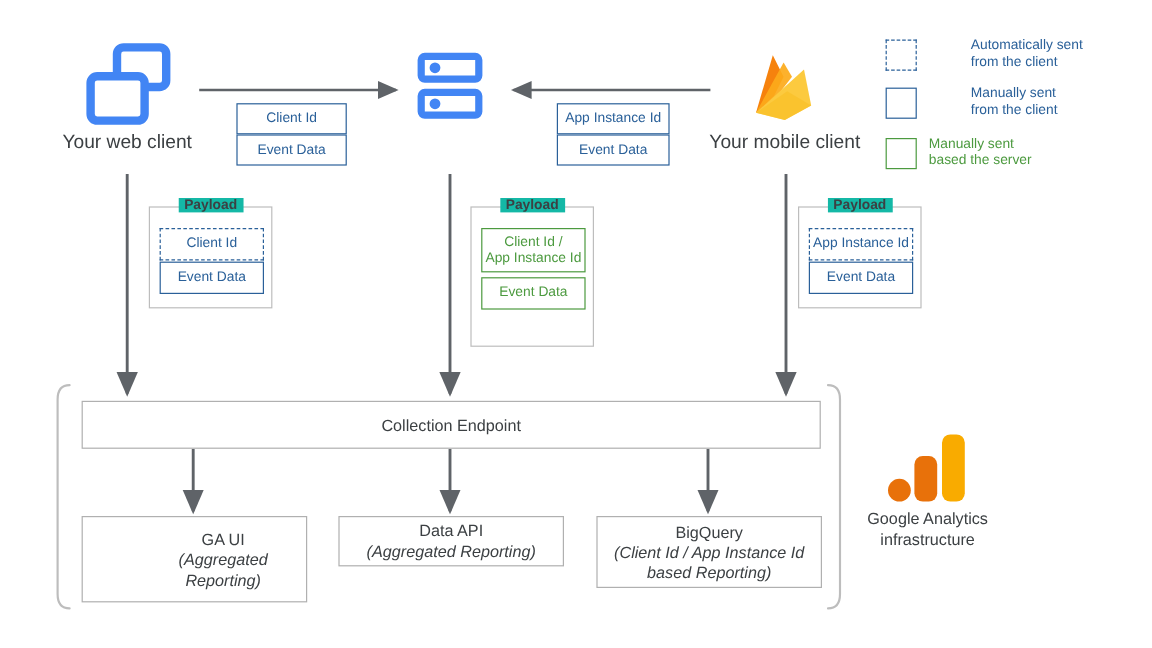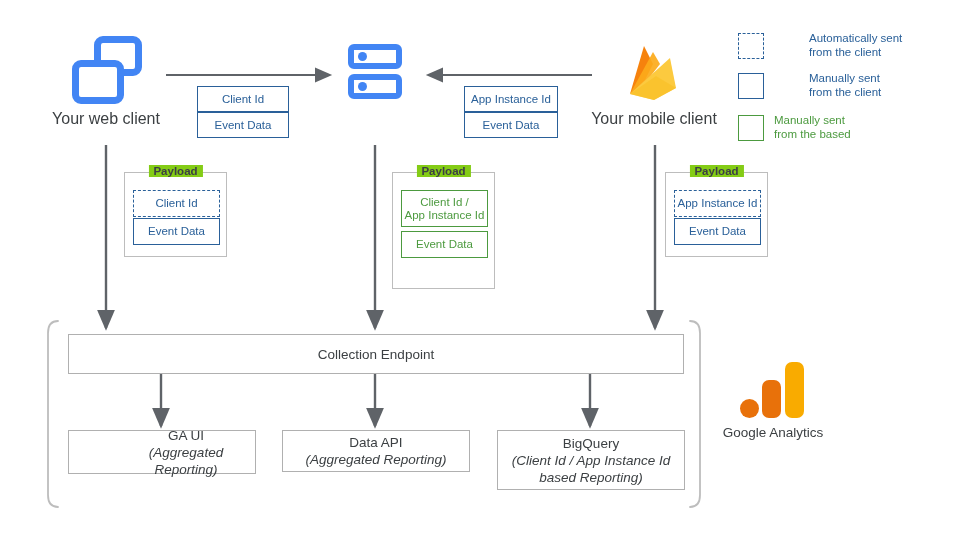--- a/index.html
+++ b/index.html
@@ -74,21 +74,21 @@
     position: absolute;
     box-sizing: border-box;
     border: 1.2px solid #bdbdbd;
     background: #ffffff;
   }
   .payload-title {
     position: absolute;
     top: -8px;
     left: 50%;
     transform: translateX(-50%);
-    background: #84cc16;
+    background: #14b8a6;
     padding: 0 5px;
     font-size: 11.5px;
     font-weight: bold;
     color: #3c4043;
     white-space: nowrap;
   }
 
   
   .gbox {
     position: absolute;
@@ -241,29 +241,29 @@
     <div class="legend-text blue">
       <div>Manually sent</div>
       <div>from the client</div>
     </div>
   </div>
 
   <div class="legend-row" style="left:738px; top:115px; width:200px; height:30px;">
     <div class="legend-swatch sw-green"></div>
     <div class="legend-text green">
       <div>Manually sent</div>
-      <div>from the based</div>
+      <div>based the server</div>
     </div>
   </div>
 
   <div class="gbox" style="left:68px; top:334px; width:616px; height:40px;">
     <span>Collection Endpoint</span>
   </div>
 
-  <div class="gbox" style="left:68px; top:430px; width:188px; height:44px;padding-left:48px;">
+  <div class="gbox" style="left:68px; top:430px; width:188px; height:72px;padding-left:48px;">
     <span>GA UI</span>
     <span class="sub">(Aggregated Reporting)</span>
   </div>
 
   <div class="gbox" style="left:282px; top:430px; width:188px; height:42px;">
     <span>Data API</span>
     <span class="sub">(Aggregated Reporting)</span>
   </div>
 
   <div class="gbox" style="left:497px; top:430px; width:188px; height:60px;">
@@ -272,15 +272,16 @@
 based Reporting)</span>
   </div>
 
   <div class="abs" style="left:740px; top:362px; width:64px; height:56px;">
     <div class="ga-bar" style="left:45px; top:0px;  width:19px; height:56px;"></div>
     <div class="ga-bar mid" style="left:22px; top:18px; width:19px; height:38px;"></div>
     <div class="ga-dot" style="left:0px;  top:37px;"></div>
   </div>
   <div class="ga-caption" style="left:690px; top:424px; width:166px;">
     <div>Google Analytics</div>
+    <div>infrastructure</div>
   </div>
 
 </div>
 
 </body></html>

